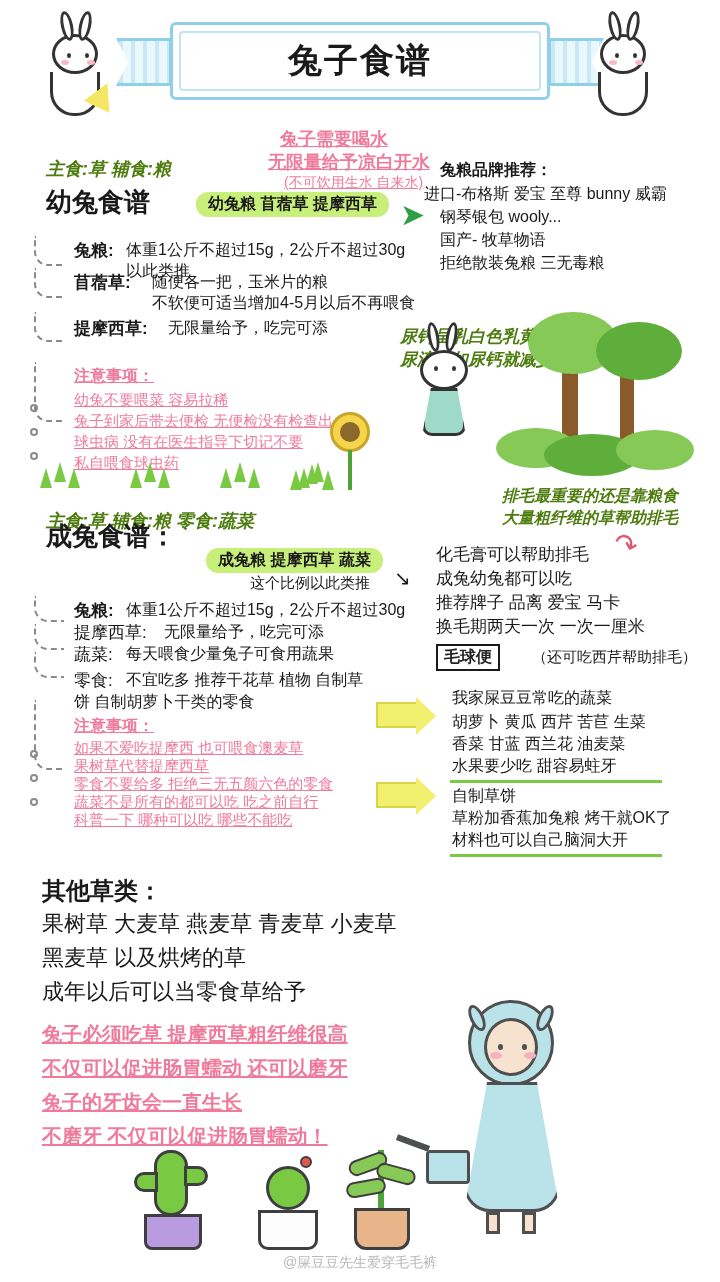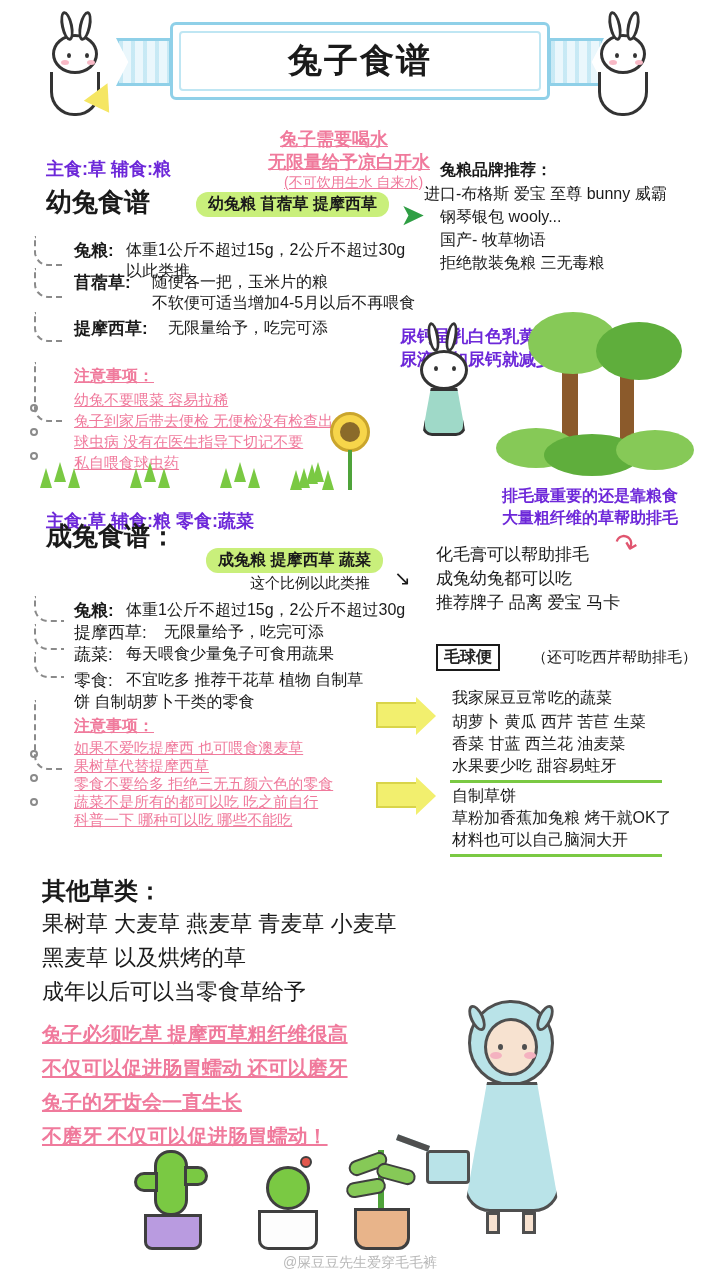--- a/index.html
+++ b/index.html
@@ -40,21 +40,21 @@
   .bunny .ear.r { left:24px; transform:rotate(12deg);}
   .bunny .eye { position:absolute; width:4px; height:5px; background:#333; border-radius:50%; top:16px;}
   .bunny .eye.l{left:12px;} .bunny .eye.r{left:30px;}
   .bunny .cheek{position:absolute; width:8px;height:5px;background:#f8b9c6;border-radius:50%;top:23px;}
   .bunny .cheek.l{left:6px;} .bunny .cheek.r{left:32px;}
   .bunny .body { width:50px;height:44px;background:#fff;border:3px solid #333;border-top:none;border-radius:0 0 24px 24px; margin-top:-2px; margin-left:-2px;}
 
   
   .t { position:absolute; white-space:pre; line-height:1.25; }
   .pink { color:#f07a9c;text-decoration:underline; }
-  .pink2 { color:#6d28d9; }
+  .pink2 { color:#4d7c0f;font-style:italic; }
   .green { color:#2f9e44; }
   .dark { color:#1a1a1a; }
   .b { font-weight:bold; }
   .s14{font-size:14px;} .s15{font-size:15px;} .s16{font-size:16px;} .s17{font-size:17px;}
   .s18{font-size:18px;} .s20{font-size:20px;} .s22{font-size:22px;} .s24{font-size:24px;} .s26{font-size:26px;}
 
   .hl-green {
     background:#c9ef7b; border-radius:12px; padding:2px 12px; display:inline-block;
     color:#1a1a1a; font-size:16px; font-weight:bold;
   }
@@ -247,20 +247,21 @@
   <div class="t pink s16 b" style="left:74px; top:716px;">注意事项：</div>
   <div class="t pink s15" style="left:74px; top:739px;">如果不爱吃提摩西 也可喂食澳麦草</div>
   <div class="t pink s15" style="left:74px; top:757px;">果树草代替提摩西草</div>
   <div class="t pink s15" style="left:74px; top:775px;">零食不要给多 拒绝三无五颜六色的零食</div>
   <div class="t pink s15" style="left:74px; top:793px;">蔬菜不是所有的都可以吃 吃之前自行</div>
   <div class="t pink s15" style="left:74px; top:811px;">科普一下 哪种可以吃 哪些不能吃</div>
 
   <div class="t dark s17" style="left:436px; top:544px;">化毛膏可以帮助排毛</div>
   <div class="t dark s17" style="left:436px; top:568px;">成兔幼兔都可以吃</div>
   <div class="t dark s17" style="left:436px; top:592px;">推荐牌子 品离 爱宝 马卡</div>
+  <div class="t dark s17" style="left:436px; top:616px;">换毛期两天一次 一次一厘米</div>
   <div style="position:absolute; left:436px; top:644px;border-radius:13px;">
     <span class="box-line b" style="font-size:16px;">毛球便</span>
   </div>
   <div class="t dark s15" style="left:532px; top:648px;">（还可吃西芹帮助排毛）</div>
   <div style="position:absolute;left:614px;top:528px;color:#e0556f;font-size:28px;transform:rotate(15deg);">↷</div>
 
   <div class="yarrow" style="left:376px; top:702px; width:44px;"></div>
   <div class="yarrow" style="left:376px; top:782px; width:44px;"></div>
 
   <div class="t dark s16" style="left:452px; top:688px;">我家屎豆豆常吃的蔬菜</div>

